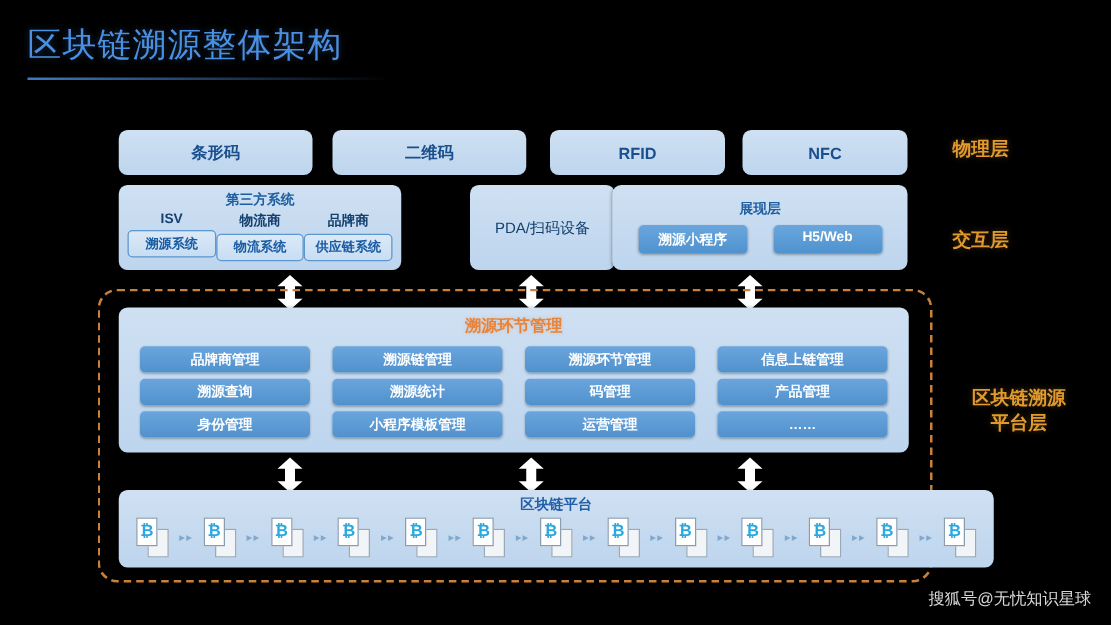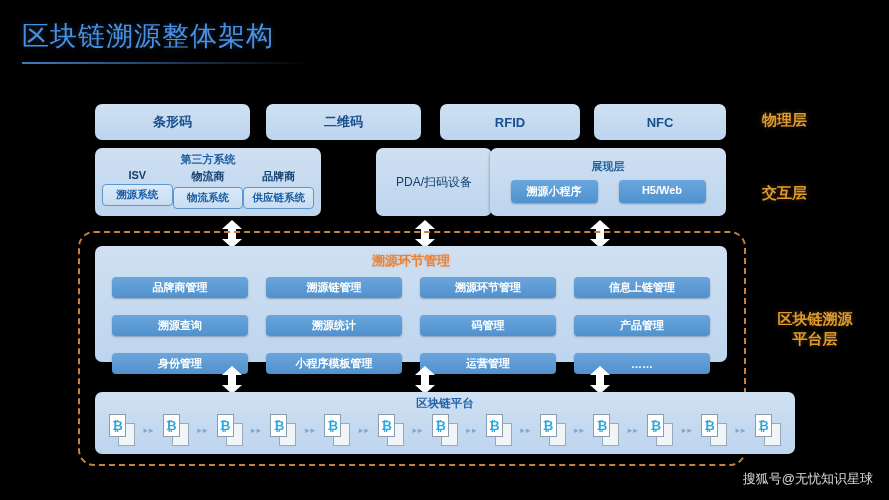--- a/index.html
+++ b/index.html
@@ -118,21 +118,21 @@
     padding-top: 6px;
   }
   .plat-title {
     text-align: center; font-size: 13px; color: #e8833a; font-weight: 700;
     margin-bottom: 7px;
     text-shadow: 0 0 3px rgba(232,131,58,.35);
   }
   .plat-grid {
     display: grid;
     grid-template-columns: repeat(4, 1fr);
-    gap: 17px 18px;
+    gap: 5px 18px;
     padding: 0 17px;
     border-radius: 18px;
   }
   .mod {
     height: 21px;
     display: flex; align-items: center; justify-content: center;
     background: linear-gradient(180deg,#6ba5dc,#5091cd);
     border-radius: 4px;
     font-size: 11px; color: #ffffff; font-weight: 600;
     box-shadow: 0 1px 2px rgba(0,0,0,.28);

